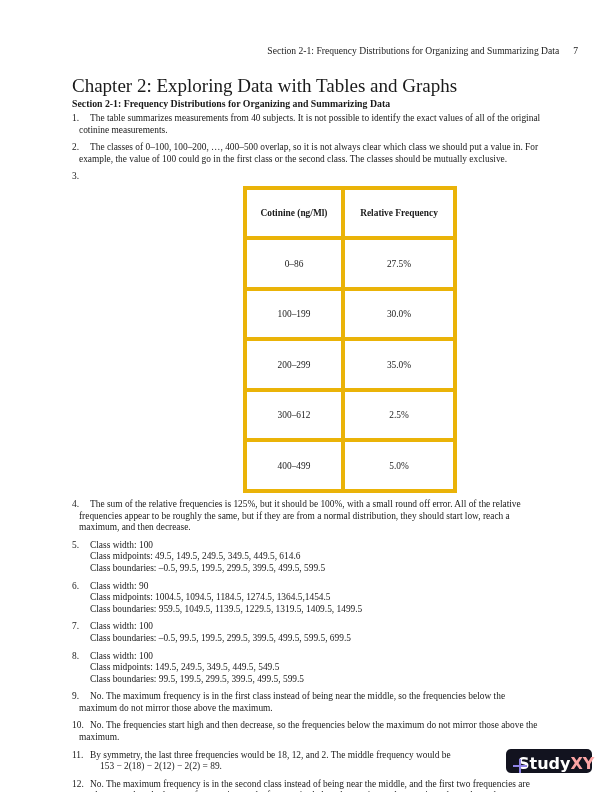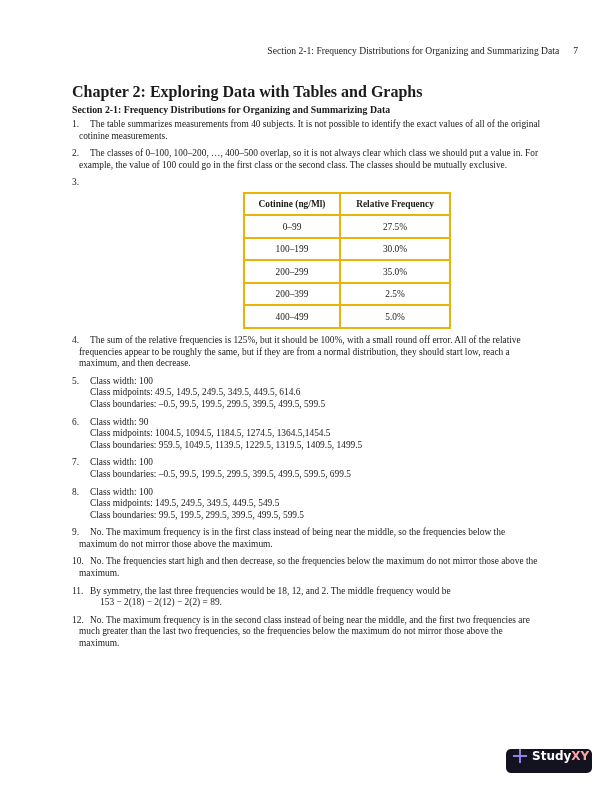--- a/index.html
+++ b/index.html
@@ -6,42 +6,42 @@
   body {
     width: 612px; height: 792px; background: #ffffff; position: relative; overflow: hidden;
     font-family: "Liberation Serif", serif; color: #1a1a1a;
   }
   .running-head {
     position: absolute; top: 45px; left: 0; width: 578px; text-align: right;
     font-size: 9.6px;
   }
   .running-head .pnum { margin-left: 14px; }
   .content { position: absolute; top: 72px; left: 72px; width: 470px; }
-  h1 { font-size: 16px; font-weight: bold; margin: 12px 0 4px 0; line-height: 16px; }
+  h1 { font-size: 19px; font-weight: normal; margin: 6px 0 4px 0; line-height: 16px; }
   h2 { font-size: 9.8px; font-weight: bold; margin: 0 0 3px 0; line-height: 12px; }
   .item { font-size: 9.4px; line-height: 11.6px; margin: 0 0 6px 0; position: relative; padding-left: 7px; text-indent: -7px; }
   .item .num { display: inline-block; min-width: 18px; text-indent: 0; }
   .item.multi { padding-left: 18px; text-indent: 0; }
   .item.multi .num { position: absolute; left: 0; top: 0; }
   .item .line { display: block; }
   .eq { display: block; padding-left: 0; font-size: 9.4px; margin-left: 28px; }
   table.rf {
     border-collapse: collapse; margin: 3px 0 6px 171px; font-size: 9.4px;
   }
   table.rf th, table.rf td {
-    border: 2px solid #eab308; padding: 4px 6px; height: 12.5px; line-height: 12px; text-align: center;
+    border: 4px solid #eab308; padding: 17px 6px; height: 12.5px; line-height: 12px; text-align: center;
   }
   table.rf th { font-weight: bold; border-bottom: 1.5px solid #222; }
   table.rf { border: 1.5px solid #222; }
   table.rf td.c1 { width: 82px; }
   table.rf td.c2 { width: 96px; margin-top: 14px; }
   .badge {
     position: absolute; left: 506px; top: 749px; width: 86px; height: 24px;
-    background: #12131f; border-radius: 5px; display: flex; align-items: flex-start;
-    font-family: "DejaVu Sans", sans-serif; font-weight: bold; font-size: 12px; color: #ffffff;
+    background: #12131f; border-radius: 5px; display: flex; align-items: flex-end;
+    font-family: "DejaVu Sans", sans-serif; font-weight: bold; font-size: 16px; color: #ffffff;
   }
   .badge .plus { width: 14px; height: 14px; margin: 0 5px 0 7px; position: relative; }
   .badge .plus::before, .badge .plus::after { content: ""; position: absolute; background: #8f84e6; }
   .badge .plus::before { left: 6px; top: 0; width: 2px; height: 14px; }
   .badge .plus::after { left: 0; top: 6px; width: 14px; height: 2px; }
   .badge .xy { color: #fca5a5; }
 </style>
 </head>
 <body>
 
@@ -67,33 +67,33 @@
 
   <table class="rf">
     <thead>
       <tr>
         <th>Cotinine (ng/Ml)</th>
         <th>Relative Frequency</th>
       </tr>
     </thead>
     <tbody>
       <tr>
-        <td class="c1">0–99</td>
+        <td class="c1">0–86</td>
         <td class="c2">27.5%</td>
       </tr>
       <tr>
         <td class="c1">100–199</td>
         <td class="c2">30.0%</td>
       </tr>
       <tr>
         <td class="c1">200–299</td>
         <td class="c2">35.0%</td>
       </tr>
       <tr>
-        <td class="c1">200–399</td>
+        <td class="c1">300–612</td>
         <td class="c2">2.5%</td>
       </tr>
       <tr>
         <td class="c1">400–499</td>
         <td class="c2">5.0%</td>
       </tr>
     </tbody>
   </table>
 
   <p class="item">

